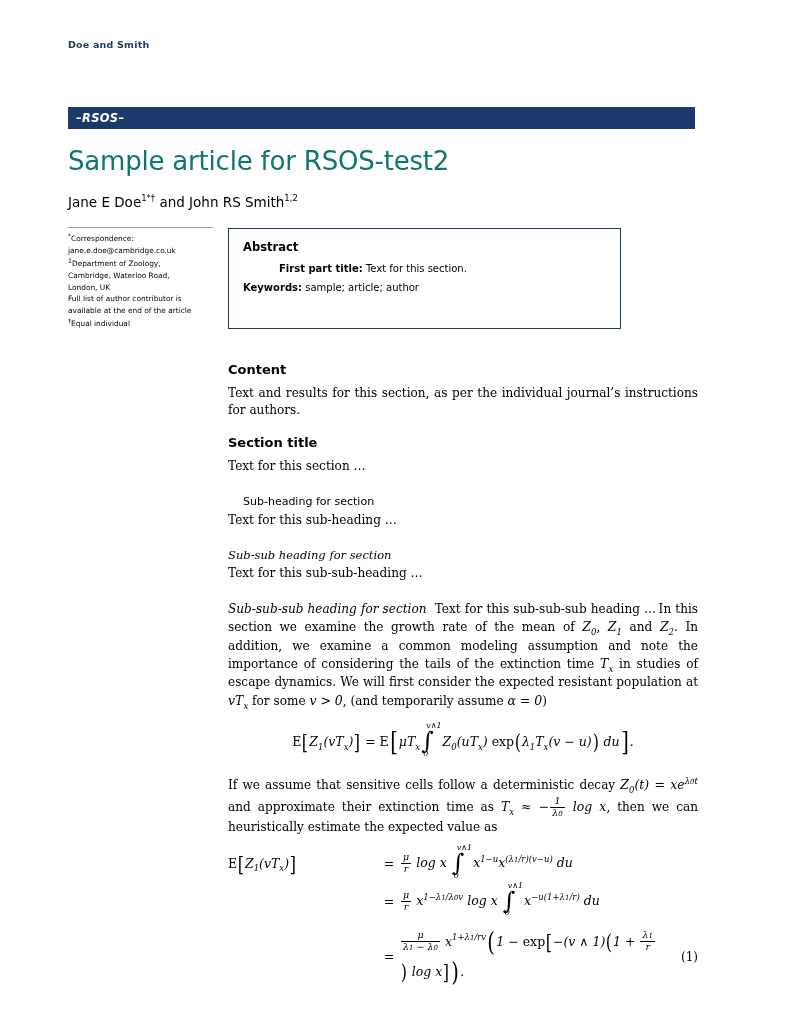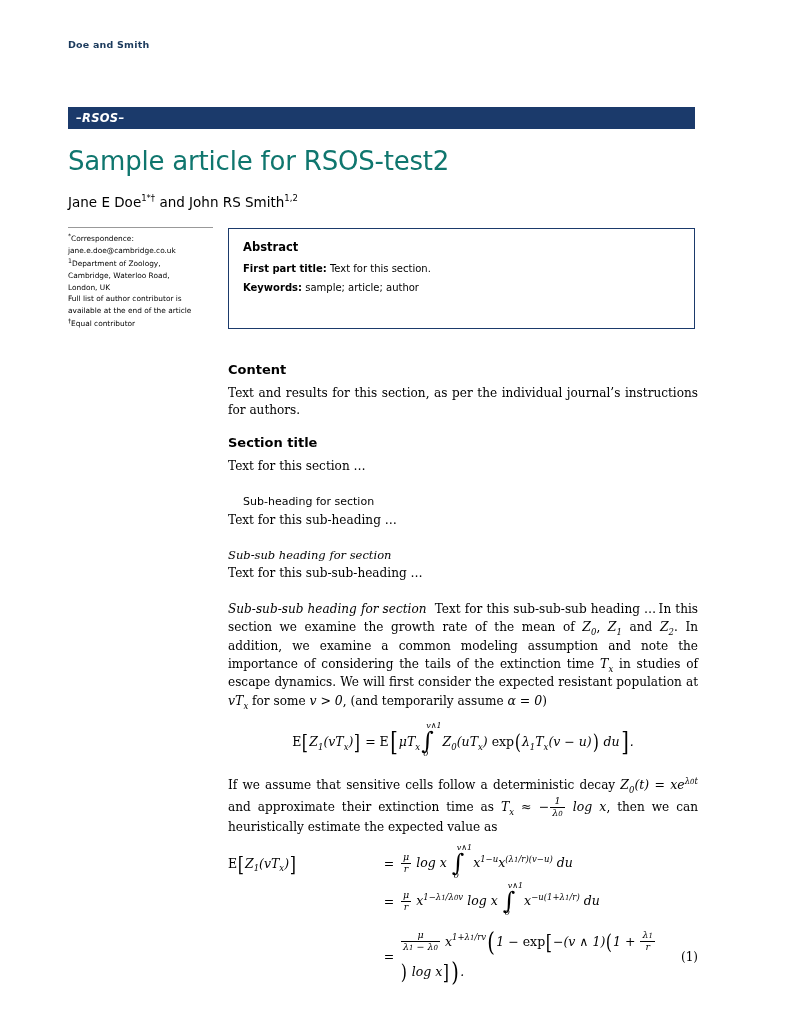--- a/index.html
+++ b/index.html
@@ -94,42 +94,42 @@
     background: #999999;
     margin-bottom: 3px;
   }
   .corr .line { white-space: nowrap; }
   .corr sup { font-size: 6.2px; vertical-align: super; }
   
   .abstract-box {
     position: absolute;
     left: 228px;
     top: 228px;
-    width: 467px;
+    width: 393px;
     height: 101px;
     border: 1px solid #1b3a6b;
     box-sizing: border-box;
     background: #ffffff;
   }
   .abstract-inner {
     padding: 11px 14px 0 14px;
     font-family: "DejaVu Sans", sans-serif;
     font-size: 10.5px;
     color: #000000;
   }
   .abstract-title {
     font-weight: bold;
     font-size: 11.5px;
     margin-bottom: 9px;
   }
   .abstract-line {
     font-size: 10px;
     margin-bottom: 8px;
   }
-  .abstract-line b { font-weight: bold; }
+  .abstract-line b { font-weight: bold; margin-left: 36px; }
   .abstract-kw {
     font-size: 10px;
     margin-top: 5px;
   }
   
   .body-col {
     position: absolute;
     left: 228px;
     top: 362px;
     width: 470px;
@@ -260,21 +260,21 @@
 
   <div class="corr">
     <div class="rule"></div>
     <div class="line"><sup>*</sup><span>Correspondence:</span></div>
     <div class="line">jane.e.doe@cambridge.co.uk</div>
     <div class="line"><sup>1</sup><span>Department of Zoology,</span></div>
     <div class="line">Cambridge, Waterloo Road,</div>
     <div class="line">London, UK</div>
     <div class="line">Full list of author contributor is</div>
     <div class="line">available at the end of the article</div>
-    <div class="line"><sup>†</sup><span>Equal contributor</span></div>
+    <div class="line"><sup>†</sup><span>Equal individual</span></div>
   </div>
 
   <div class="abstract-box">
     <div class="abstract-inner">
       <div class="abstract-title">Abstract</div>
       <div class="abstract-line"><b>First part title:</b><span> Text for this section.</span></div>
       <div class="abstract-kw"><b>Keywords:</b><span> sample; article; author</span></div>
     </div>
   </div>
 

